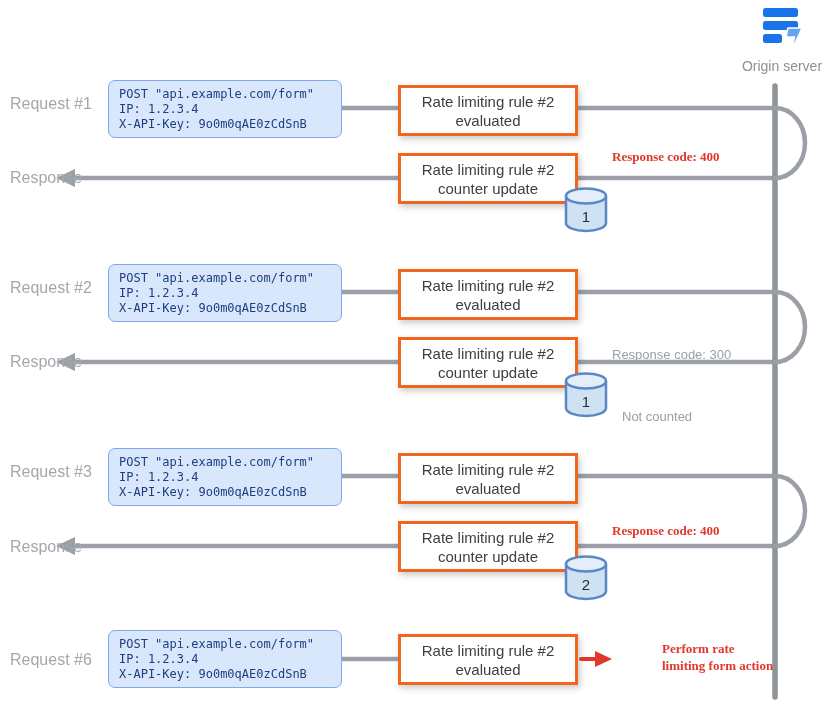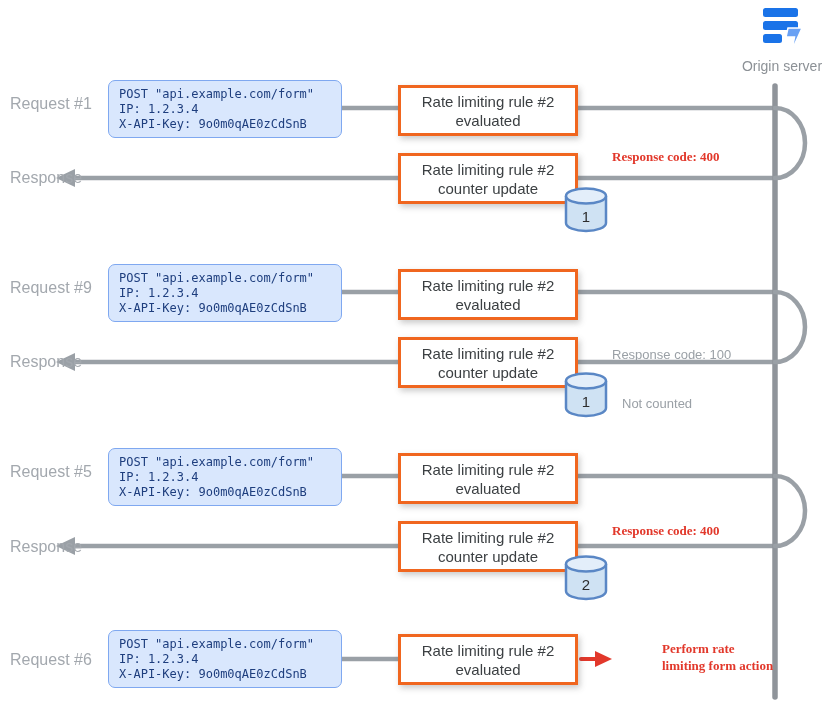--- a/index.html
+++ b/index.html
@@ -74,23 +74,23 @@
       <rect x="5" y="4" width="35" height="9" rx="2.5" fill="#1a73e8"></rect>
       <rect x="5" y="17" width="35" height="9" rx="2.5" fill="#1a73e8"></rect>
       <rect x="5" y="30" width="19" height="9" rx="2.5" fill="#1a73e8"></rect>
       <path d="M30 24 L44 24 L34 46 L36.5 33 L28 33 Z" fill="#69a1f4" stroke="#ffffff" stroke-width="1.5"></path>
     </svg>
     <div class="origin-label">Origin server</div>
   </div>
 
   <div class="lane-label" style="top:95px">Request #1</div>
   <div class="lane-label" style="top:169px">Response</div>
-  <div class="lane-label" style="top:279px">Request #9</div>
+  <div class="lane-label" style="top:279px">Request #2</div>
   <div class="lane-label" style="top:353px">Response</div>
-  <div class="lane-label" style="top:463px">Request #5</div>
+  <div class="lane-label" style="top:463px">Request #3</div>
   <div class="lane-label" style="top:538px">Response</div>
   <div class="lane-label" style="top:651px">Request #6</div>
 
   <div class="req-box" style="top:80px">
     <div>POST "api.example.com/form"</div>
     <div>IP: 1.2.3.4</div>
     <div>X-API-Key: 9o0m0qAE0zCdSnB</div>
   </div>
   <div class="req-box" style="top:264px">
     <div>POST "api.example.com/form"</div>
@@ -154,21 +154,21 @@
   </div>
   <div class="cyl" style="left:562px; top:554px">
     <svg width="48" height="48" viewBox="0 0 48 48">
       <path d="M4 10 v27 a20 8 0 0 0 40 0 V10" fill="#cfe2f3" stroke="#5a87c5" stroke-width="2.5"></path>
       <ellipse cx="24" cy="10" rx="20" ry="7.5" fill="#e3eefa" stroke="#5a87c5" stroke-width="2.5"></ellipse>
     </svg>
     <div class="cyl-num">2</div>
   </div>
 
   <div class="ann red" style="left:612px; top:149px">Response code: 400</div>
-  <div class="ann grey" style="left:612px; top:347px">Response code: 100</div>
-  <div class="ann grey" style="left:622px; top:396px">Not counted</div>
+  <div class="ann grey" style="left:612px; top:347px">Response code: 300</div>
+  <div class="ann grey" style="left:622px; top:409px">Not counted</div>
   <div class="ann red" style="left:612px; top:523px">Response code: 400</div>
   <div class="ann red" style="left:618px; top:640px">
     <div class="ln">Perform rate</div>
     <div class="ln">limiting form action</div>
   </div>
 
 </div>
 
 </body></html>

